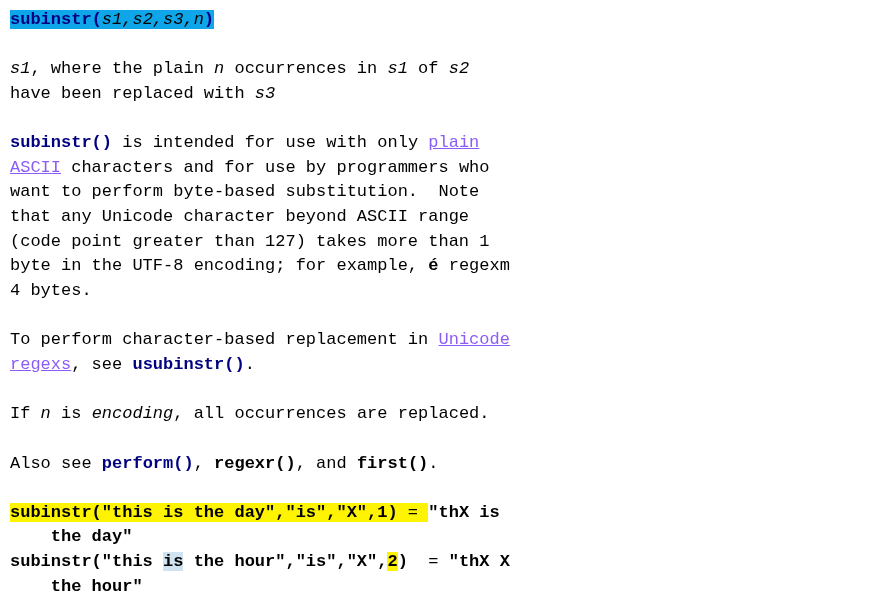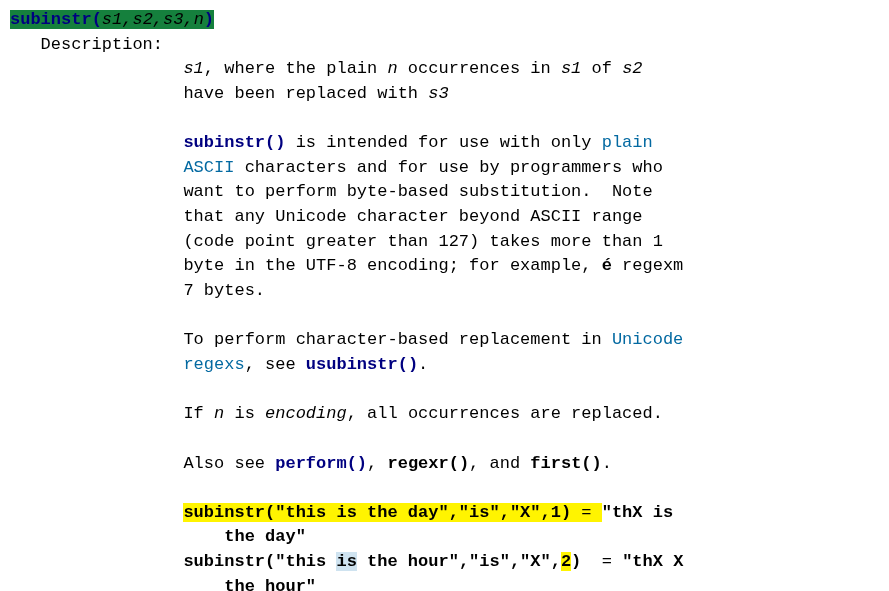--- a/index.html
+++ b/index.html
@@ -12,55 +12,54 @@
     font-size: 17px;
     line-height: 1.45;
     color: #000000;
     padding: 8px 10px 18px 10px;
     width: 889px;
     box-sizing: border-box;
   }
   .bold { font-weight: bold; }
   .italic { font-style: italic; }
   .navy { color: #000080; }
-  .link { color: #0369a1; }
+  .link { color: #8b5cf6; text-decoration: underline; }
   .hl { background: #fff400; }
   .hl-rough {
-    background: #15803d;
+    background: #0ea5e9;
     box-decoration-break: clone;
     -webkit-box-decoration-break: clone;
   }
   .sig-line { padding-left: 0; }
   .body-block { display: flex; align-items: flex-start; }
   .desc-label { white-space: pre; padding-left: 3ch; }
   .desc-text  { flex: 1; white-space: pre-wrap; }
   .sel { background: #cfe3f0; }
 </style>
 </head>
 <body>
 
 <div class="sig-line">
   <span class="hl-rough">
     <span class="bold navy">subinstr</span><span class="bold navy">(</span><span class="italic">s1,s2,s3,n</span><span class="bold navy">)</span>
   </span>
 </div>
 
 <div class="body-block">
-  <div class="desc-label">Description:  </div>
   <div class="desc-text">
 <span class="italic">s1</span><span>, where the plain </span><span class="italic">n</span><span> occurrences in </span><span class="italic">s1</span><span> of </span><span class="italic">s2</span>
 <span>have been replaced with </span><span class="italic">s3</span>
 
 <span class="bold navy">subinstr()</span><span> is intended for use with only </span><span class="link">plain</span>
 <span class="link">ASCII</span><span> characters and for use by programmers who</span>
 <span>want to perform byte-based substitution.  Note</span>
 <span>that any Unicode character beyond ASCII range</span>
 <span>(code point greater than 127) takes more than 1</span>
 <span>byte in the UTF-8 encoding; for example, </span><span class="bold">é</span><span> regexm</span>
-<span>7 bytes.</span>
+<span>4 bytes.</span>
 
 <span>To perform character-based replacement in </span><span class="link">Unicode</span>
 <span class="link">regexs</span><span>, see </span><span class="bold navy">usubinstr()</span><span>.</span>
 
 <span>If </span><span class="italic">n</span><span> is </span><span class="italic">encoding</span><span>, all occurrences are replaced.</span>
 
 <span>Also see </span><span class="bold navy">perform()</span><span>, </span><span class="bold">regexr()</span><span>, and </span><span class="bold">first()</span><span>.</span>
 
 <span class="bold hl">subinstr("this is the day","is","X",1)</span><span class="hl"> = </span><span class="bold">"thX is</span>
 <span class="bold">    the day"</span>

